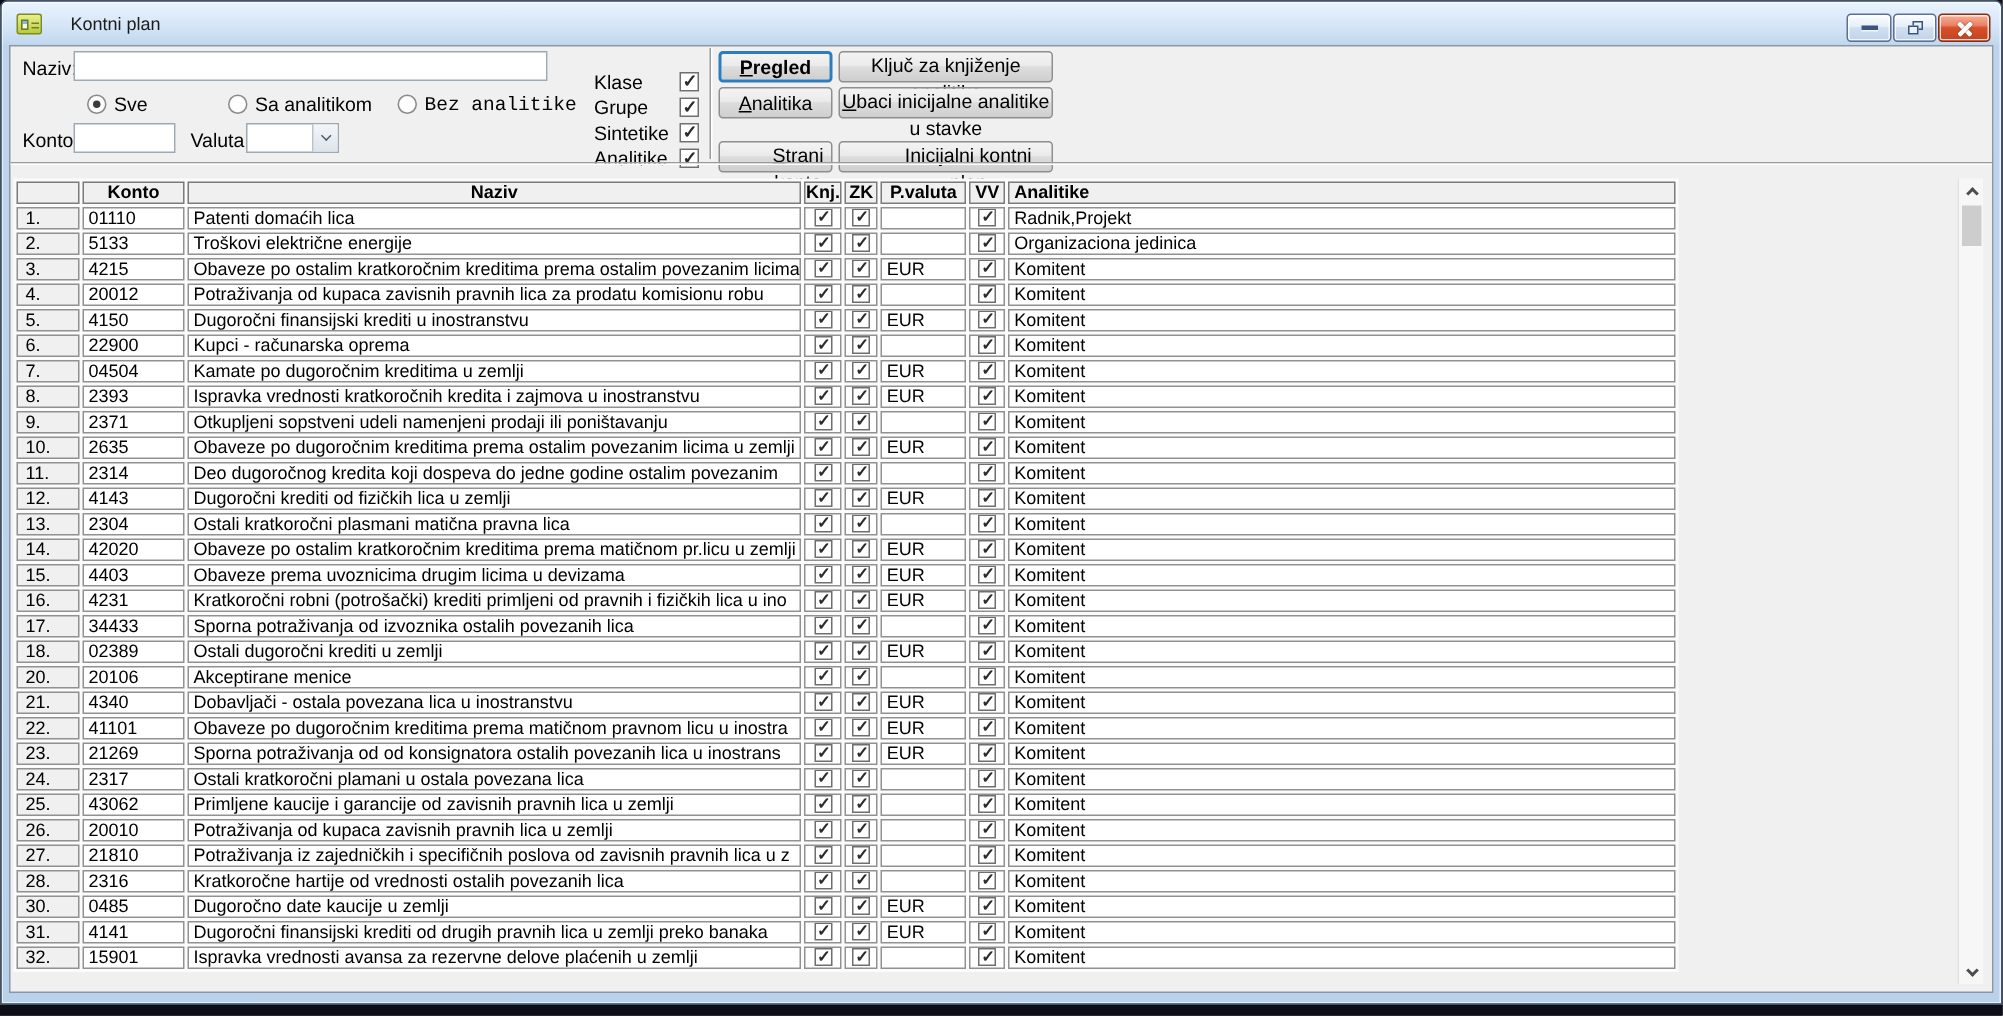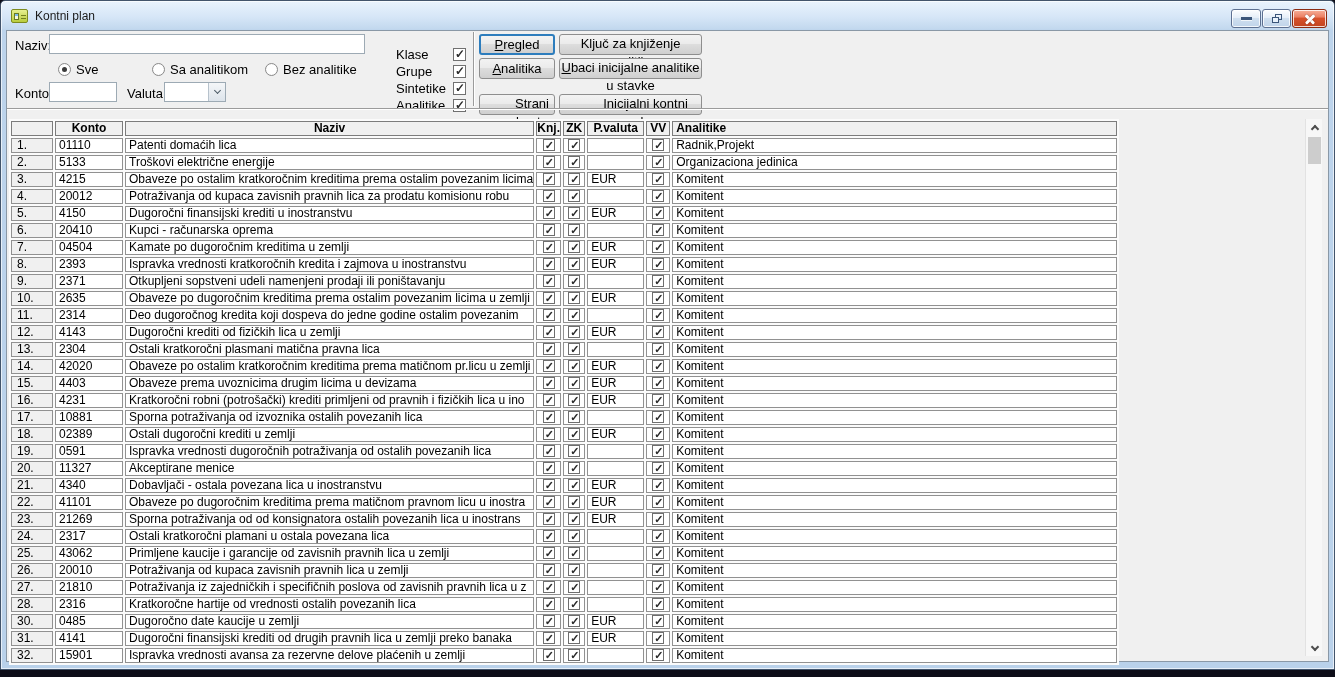--- a/index.html
+++ b/index.html
@@ -4,21 +4,21 @@
 <style>
   * { margin:0; padding:0; box-sizing:border-box; }
   html,body { width:1335px; height:677px; overflow:hidden; background:#0d0d18;
               font-family:"Liberation Sans", sans-serif; }
 
   
   .window { position:absolute; left:0; top:0; width:1335px; height:670px;
     background:linear-gradient(#e9f3fd 0px,#d6e6f7 16px,#c2d8ee 28px,#bdd4ec 29px,#b9d1ea 100%);
     border:1px solid #42546b; border-radius:5px 5px 0 0;
     box-shadow:inset 0 0 0 1px rgba(255,255,255,.65); }
-  .titlebar { position:absolute; left:0; top:0; right:0; height:29px; display:flex; align-items:center; }
+  .titlebar { position:absolute; left:0; top:0; right:0; height:29px; display:flex; align-items:center;gap:12px; }
   .app-icon { position:relative; width:17px; height:14px; margin-left:10px;
     background:linear-gradient(#e7f090,#b9cc3c); border:1px solid #7d8b1f; border-radius:2px; }
   .app-icon .photo { position:absolute; left:2px; top:3px; width:5px; height:7px;
     background:linear-gradient(#7db8e8 40%,#f5f7e0 40%); border:1px solid #6a7a25; }
   .app-icon .line1,.app-icon .line2 { position:absolute; left:9px; height:1px; background:#72801d; }
   .app-icon .line1 { top:5px; width:5px; } .app-icon .line2 { top:8px; width:5px; }
   .title-text { margin-left:7px; font-size:12px; color:#1b1b1b; }
 
   .caption-buttons { position:absolute; right:7px; top:8px; display:flex; gap:1px; }
   .cap-btn { height:19px; border:1px solid #5d7091; border-radius:3px;
@@ -76,21 +76,21 @@
   .vdivider { position:absolute; left:466px; top:1px; height:74px; width:2px;
     border-left:1px solid #9b9b9b; border-right:1px solid #fff; }
   .hseparator { position:absolute; left:0; right:0; top:77px; height:2px;
     border-top:1px solid #9b9b9b; border-bottom:1px solid #fff; }
 
   
   .btn { position:absolute; height:21px; font-size:13px; color:#000; text-align:center;
     border:1px solid #8e8e8e; border-radius:3px; cursor:default;
     background:linear-gradient(#f3f3f3 0%,#ebebeb 45%,#dddddd 50%,#cfcfcf 100%);
     font-family:"Liberation Sans",sans-serif; line-height:18px; }
-  .btn.focused { border:2px solid #2d7dbd; line-height:16px; }
+  .btn.focused { border:2px solid #2d7dbd; line-height:16px;font-weight:bold; }
   .btn u { text-decoration:underline; }
   .b-col1 { left:472px; width:76px; } .b-col2 { left:552px; width:143px; }
   .b-row1 { top:3px; } .b-row2 { top:27px; } .b-row3 { top:63px;padding-left:30px; }
 
   
   table.grid { position:absolute; left:2px; top:88px; border-collapse:separate; border-spacing:2px;
     table-layout:fixed; background:#fbfbfb; font-size:12px; }
   .grid th, .grid td { border:1px solid #919191; overflow:hidden; white-space:nowrap;
     height:14px; line-height:13px; padding:0 0 0 3px; text-align:left; background:#fff; }
   .grid th { background:#f0f0f0; font-weight:bold; text-align:center; height:15px;
@@ -154,21 +154,21 @@
 
     <div id="radio-row">
         <span class="radio-item" style="left: 51px;">
           <span class="radio selected"></span>
           <span class="radio-label">Sve</span>
         </span>
         <span class="radio-item" style="left: 145px;">
           <span class="radio"></span>
           <span class="radio-label">Sa analitikom</span>
         </span>
-        <span class="radio-item" style="left: 258px;">
+        <span class="radio-item" style="left: 258px; font-family: Liberation Mono, monospace;">
           <span class="radio"></span>
           <span class="radio-label">Bez analitike</span>
         </span>
       </div>
 
     <span class="lbl" style="left:8px; top:55px;">Konto:</span>
     <input class="tbox" style="left: 42px; top: 51px; width: 68px;" value="">
 
     <span class="lbl" style="left:120px; top:55px;">Valuta:</span>
     <div class="combo">
@@ -276,21 +276,21 @@
             <td class="c-konto">4150</td>
             <td class="c-naziv">Dugoročni finansijski krediti u inostranstvu</td>
             <td class="c-chk"><span class="gcheck checked"></span></td>
             <td class="c-chk"><span class="gcheck checked"></span></td>
             <td class="c-pval">EUR</td>
             <td class="c-chk"><span class="gcheck checked"></span></td>
             <td class="c-analitike">Komitent</td>
           </tr>
           <tr>
             <td class="c-num">6.</td>
-            <td class="c-konto">20410</td>
+            <td class="c-konto">22900</td>
             <td class="c-naziv">Kupci - računarska oprema</td>
             <td class="c-chk"><span class="gcheck checked"></span></td>
             <td class="c-chk"><span class="gcheck checked"></span></td>
             <td class="c-pval"></td>
             <td class="c-chk"><span class="gcheck checked"></span></td>
             <td class="c-analitike">Komitent</td>
           </tr>
           <tr>
             <td class="c-num">7.</td>
             <td class="c-konto">04504</td>
@@ -386,51 +386,41 @@
             <td class="c-konto">4231</td>
             <td class="c-naziv">Kratkoročni robni (potrošački) krediti primljeni od pravnih i fizičkih lica u ino</td>
             <td class="c-chk"><span class="gcheck checked"></span></td>
             <td class="c-chk"><span class="gcheck checked"></span></td>
             <td class="c-pval">EUR</td>
             <td class="c-chk"><span class="gcheck checked"></span></td>
             <td class="c-analitike">Komitent</td>
           </tr>
           <tr>
             <td class="c-num">17.</td>
-            <td class="c-konto">10881</td>
+            <td class="c-konto">34433</td>
             <td class="c-naziv">Sporna potraživanja od izvoznika ostalih povezanih lica</td>
             <td class="c-chk"><span class="gcheck checked"></span></td>
             <td class="c-chk"><span class="gcheck checked"></span></td>
             <td class="c-pval"></td>
             <td class="c-chk"><span class="gcheck checked"></span></td>
             <td class="c-analitike">Komitent</td>
           </tr>
           <tr>
             <td class="c-num">18.</td>
             <td class="c-konto">02389</td>
             <td class="c-naziv">Ostali dugoročni krediti u zemlji</td>
             <td class="c-chk"><span class="gcheck checked"></span></td>
             <td class="c-chk"><span class="gcheck checked"></span></td>
             <td class="c-pval">EUR</td>
             <td class="c-chk"><span class="gcheck checked"></span></td>
             <td class="c-analitike">Komitent</td>
           </tr>
           <tr>
-            <td class="c-num">19.</td>
-            <td class="c-konto">0591</td>
-            <td class="c-naziv">Ispravka vrednosti dugoročnih potraživanja od ostalih povezanih lica</td>
-            <td class="c-chk"><span class="gcheck checked"></span></td>
-            <td class="c-chk"><span class="gcheck checked"></span></td>
-            <td class="c-pval"></td>
-            <td class="c-chk"><span class="gcheck checked"></span></td>
-            <td class="c-analitike">Komitent</td>
-          </tr>
-          <tr>
             <td class="c-num">20.</td>
-            <td class="c-konto">11327</td>
+            <td class="c-konto">20106</td>
             <td class="c-naziv">Akceptirane menice</td>
             <td class="c-chk"><span class="gcheck checked"></span></td>
             <td class="c-chk"><span class="gcheck checked"></span></td>
             <td class="c-pval"></td>
             <td class="c-chk"><span class="gcheck checked"></span></td>
             <td class="c-analitike">Komitent</td>
           </tr>
           <tr>
             <td class="c-num">21.</td>
             <td class="c-konto">4340</td>

